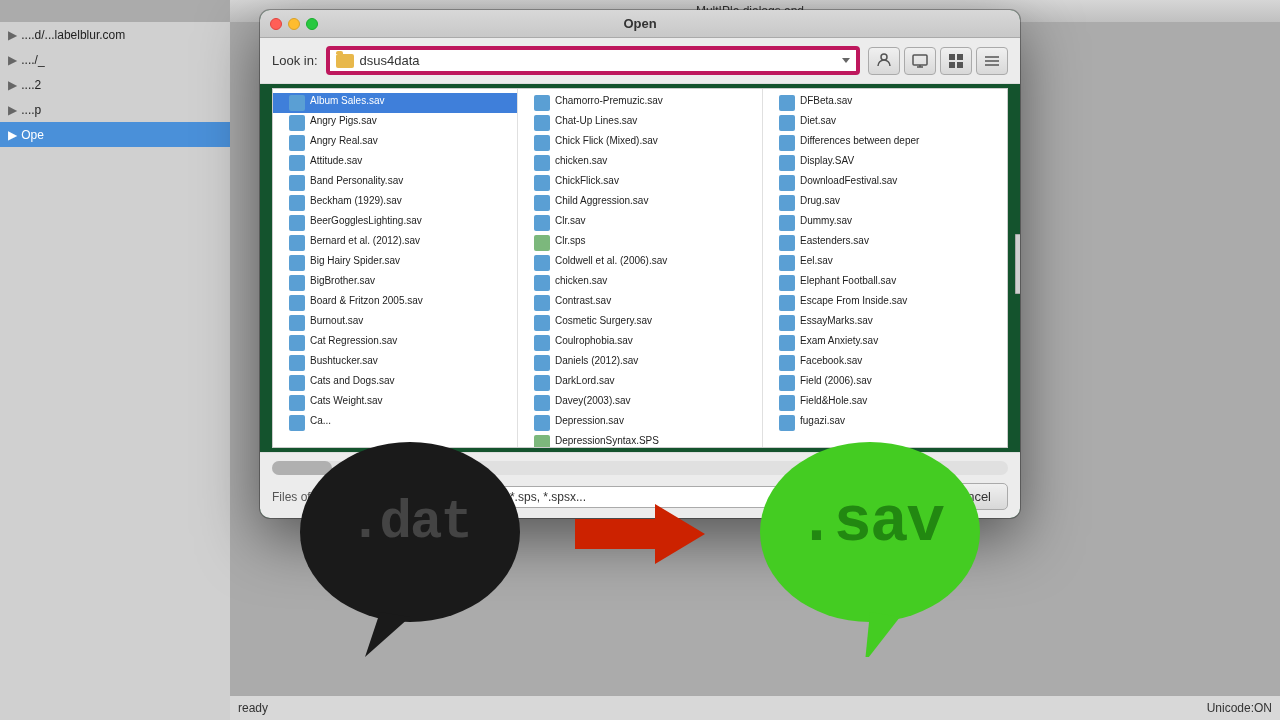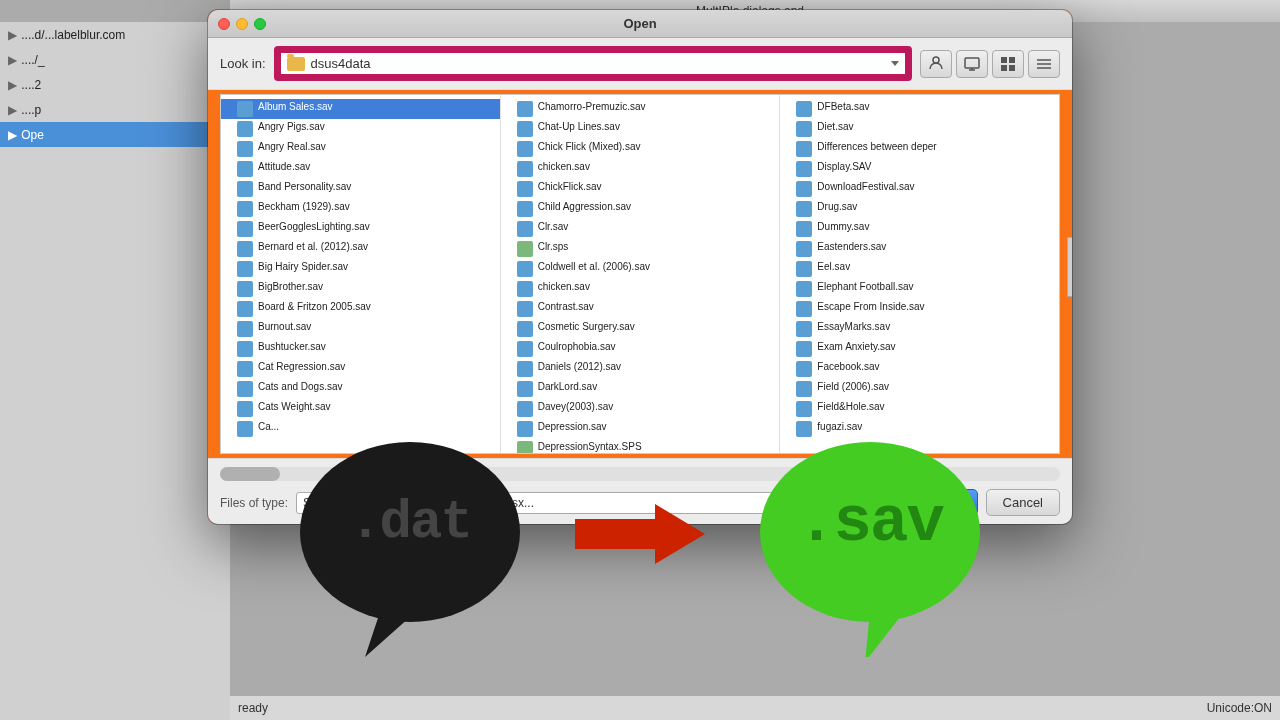--- a/index.html
+++ b/index.html
@@ -84,22 +84,22 @@
     .modal-overlay {
       position: absolute;
       top: 0; left: 0; width: 100%; height: 100%;
       display: flex;
       align-items: flex-start;
       justify-content: center;
       padding-top: 10px;
     }
 
     .modal {
-      width: 864px;
-      background: #f97316;
+      width: 760px;
+      background: #14532d;
       border-radius: 10px;
       box-shadow: 0 20px 60px rgba(0,0,0,0.5), 0 0 0 1px rgba(0,0,0,0.3);
       overflow: hidden;
       position: relative;
     }
 
     
     .modal-titlebar {
       height: 28px;
       background: linear-gradient(to bottom, #d8d8d8, #c8c8c8);
@@ -147,21 +147,21 @@
       font-size: 13px;
       color: #333;
       white-space: nowrap;
     }
 
     .lookin-combo {
       flex: 1;
       display: flex;
       align-items: center;
       background: white;
-      border: 7px solid #be185d;
+      border: 4px solid #be185d;
       border-radius: 4px;
       padding: 3px 6px;
       gap: 6px;
     }
 
     .folder-icon-sm {
       width: 18px; height: 14px;
       background: #e8b84b;
       border-radius: 2px;
       position: relative;
@@ -487,25 +487,25 @@
           <div class="file-item">
             <div class="sav-icon"></div>
             <span>Board &amp; Fritzon 2005.sav</span>
           </div>
           <div class="file-item">
             <div class="sav-icon"></div>
             <span>Burnout.sav</span>
           </div>
           <div class="file-item">
             <div class="sav-icon"></div>
+            <span>Cat Regression.sav</span>
+          </div>
+          <div class="file-item">
+            <div class="sav-icon"></div>
             <span>Bushtucker.sav</span>
-          </div>
-          <div class="file-item">
-            <div class="sav-icon"></div>
-            <span>Cat Regression.sav</span>
           </div>
           <div class="file-item">
             <div class="sav-icon"></div>
             <span>Cats and Dogs.sav</span>
           </div>
           <div class="file-item">
             <div class="sav-icon"></div>
             <span>Cats Weight.sav</span>
           </div>
           <div class="file-item">

